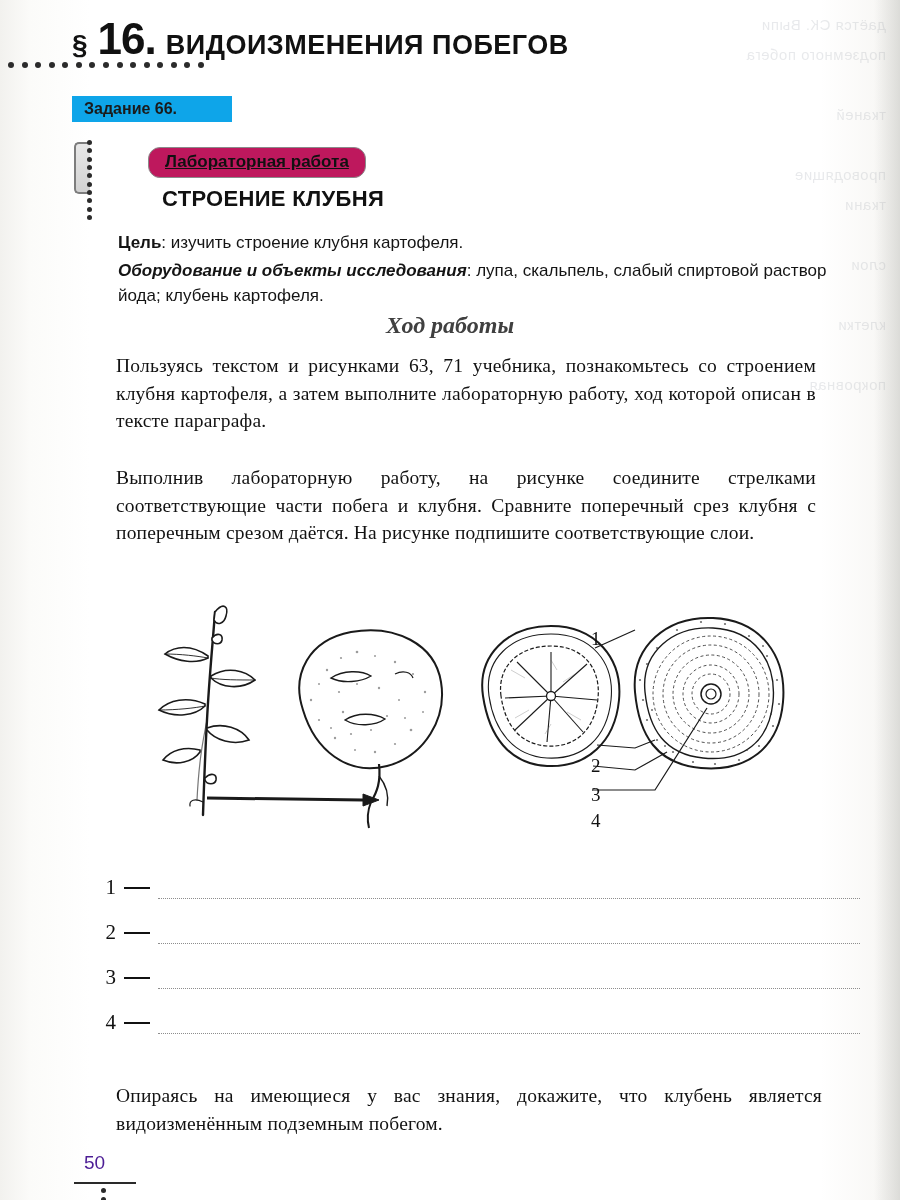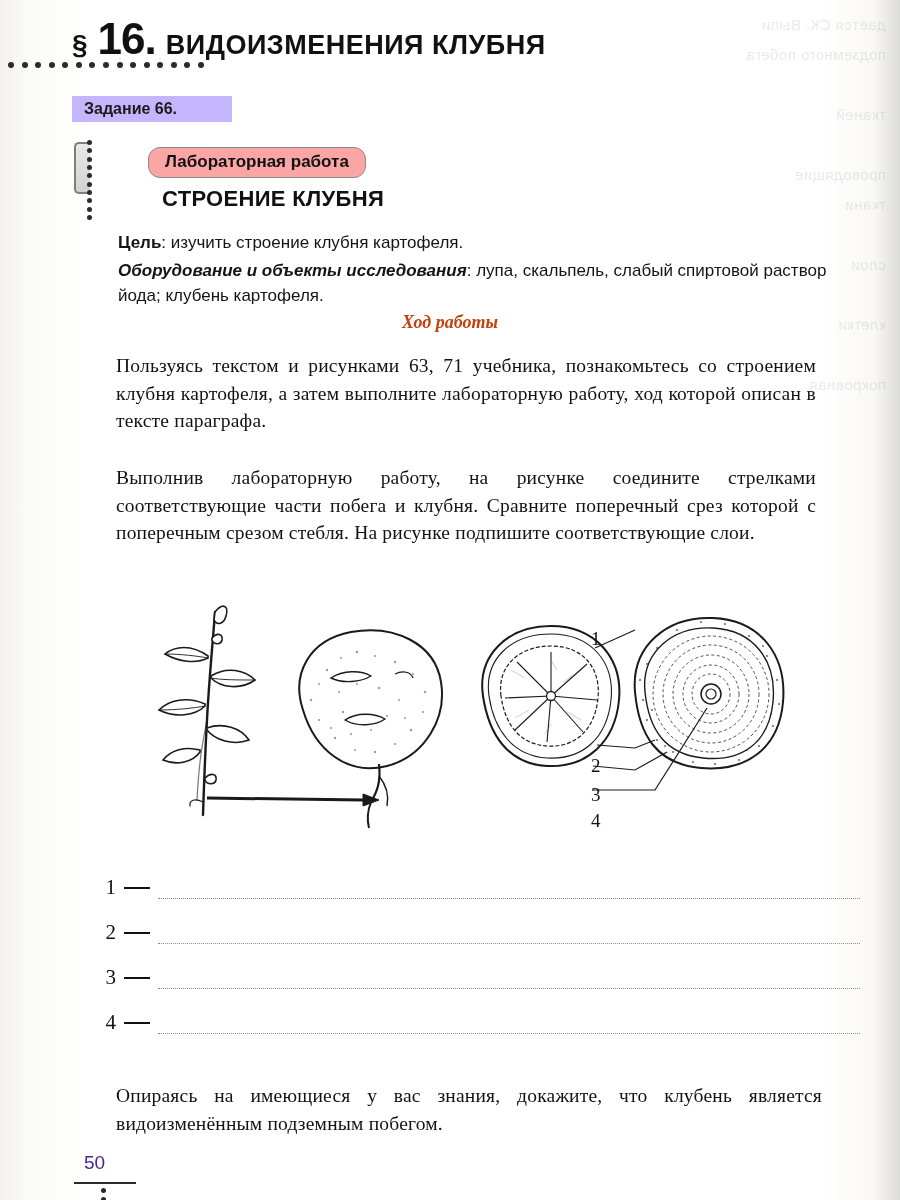--- a/index.html
+++ b/index.html
@@ -100,21 +100,21 @@
     background: #2b2b2b;
   }
 
   
   .task-badge {
     position: absolute;
     left: 72px;
     top: 96px;
     width: 160px;
     height: 26px;
-    background: #c4b5fd;
+    background: #0ea5e9;
     display: flex;
     align-items: center;
     padding-left: 12px;
     box-sizing: border-box;
     font-family: "Liberation Sans", sans-serif;
     font-weight: bold;
     font-size: 16px;
     color: #1a1a1a;
   }
 
@@ -149,25 +149,26 @@
     border-radius: 5px 0 0 5px;
     background: linear-gradient(180deg,#e8e8e8,#d2d2d2);
   }
   .lab-pill {
     position: absolute;
     left: 148px;
     top: 147px;
     padding: 4px 16px 5px 16px;
     border: 1.5px solid #8a8a8a;
     border-radius: 12px;
-    background: #fca5a5;
+    background: #be185d;
     font-family: "Liberation Sans", sans-serif;
     font-weight: bold;
     font-size: 17px;
     color: #111;
+    text-decoration: underline;
   }
   .lab-sub {
     position: absolute;
     left: 162px;
     top: 186px;
     font-family: "Liberation Sans", sans-serif;
     font-weight: bold;
     font-size: 22px;
     letter-spacing: 0.3px;
     color: #111;
@@ -194,22 +195,22 @@
     text-align: justify;
     letter-spacing: 0.2px;
   }
   .hod {
     position: absolute;
     width: 760px;
     text-align: center;
     font-family: "Liberation Serif", serif;
     font-style: italic;
     font-weight: bold;
-    font-size: 18px;
-    color: #c2410c;
+    font-size: 24px;
+    color: #404040;
   }
 
   
   .figure {
     position: absolute;
     left: 95px;
     top: 600px;
     width: 700px;
     height: 260px;
   }
@@ -301,21 +302,21 @@
 слои
 
 клетки
 
 покровная</div>
 <div class="bleed-edge"></div>
 
 <div class="header">
   <span class="sect-sign">§</span>
   <span class="sect-num">16.</span>
-  <span class="sect-title">ВИДОИЗМЕНЕНИЯ КЛУБНЯ</span>
+  <span class="sect-title">ВИДОИЗМЕНЕНИЯ ПОБЕГОВ</span>
 </div>
 
 <div class="dotrow">
   <i></i>
     <i></i>
     <i></i>
     <i></i>
     <i></i>
     <i></i>
     <i></i>
@@ -352,21 +353,21 @@
 </div>
 
 <div class="sans-p" style="left:118px; top:258px; width:715px;">
   <i>Оборудование и объекты исследования</i><span>: лупа, скальпель, слабый спиртовой раствор йода; клубень картофеля.</span>
 </div>
 
 <div class="hod" style="left:70px; top:312px;">Ход работы</div>
 
 <div class="serif-p" style="left:116px; top:352px; width:700px;">Пользуясь текстом и рисунками 63, 71 учебника, познакомьтесь со строением клубня картофеля, а затем выполните лабораторную работу, ход которой описан в тексте параграфа.</div>
 
-<div class="serif-p" style="left:116px; top:464px; width:700px;">Выполнив лабораторную работу, на рисунке соедините стрелками соответствующие части побега и клубня. Сравните поперечный срез которой с поперечным срезом стебля. На рисунке подпишите соответствующие слои.</div>
+<div class="serif-p" style="left:116px; top:464px; width:700px;">Выполнив лабораторную работу, на рисунке соедините стрелками соответствующие части побега и клубня. Сравните поперечный срез клубня с поперечным срезом даётся. На рисунке подпишите соответствующие слои.</div>
 
 <div class="figure">
   <svg width="700" height="260" viewBox="0 0 700 260">
     <g stroke="#1a1a1a" fill="none" stroke-width="1.6" stroke-linecap="round">
 
       <path d="M120 12 C118 40 114 80 112 120 C110 155 109 185 108 215" stroke-width="2.4"></path>
       <path d="M112 120 C108 140 104 160 102 200" stroke-width="1.2" opacity="0.6"></path>
 
       <path d="M120 12 C128 2 134 6 131 16 C129 24 122 26 119 20 Z" fill="#ffffff"></path>
 

